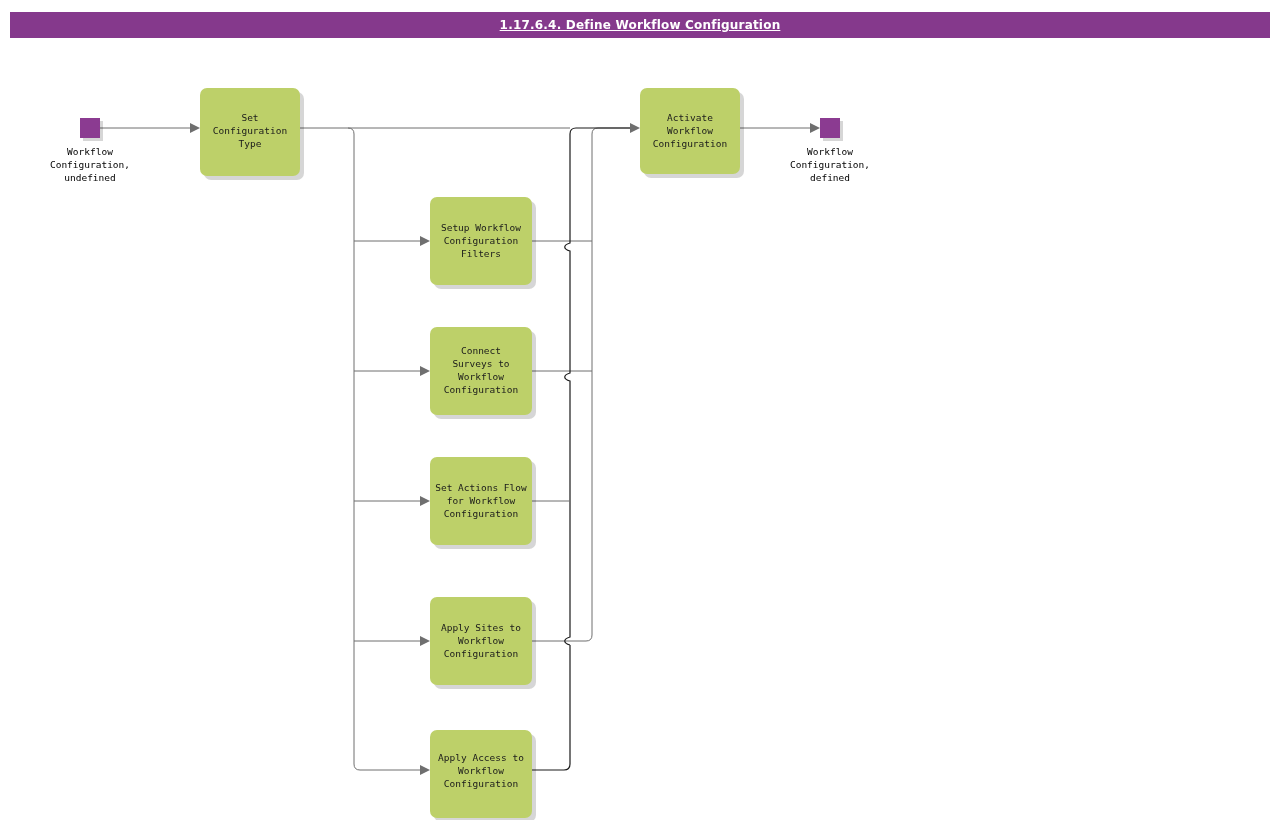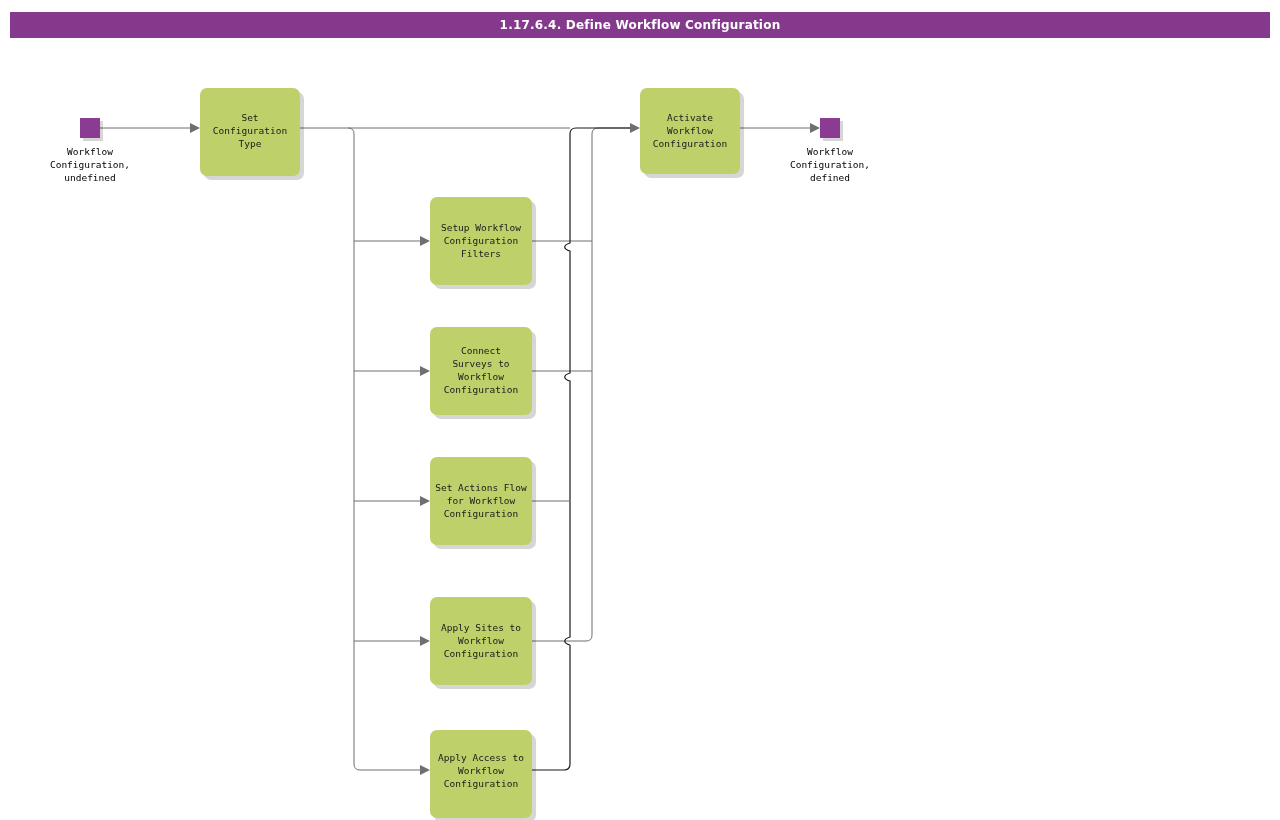--- a/index.html
+++ b/index.html
@@ -25,20 +25,21 @@
     align-items: center;
     justify-content: center;
   }
   #header-title {
     color: #ffffff;
     font-family: "DejaVu Sans", sans-serif;
     font-size: 12px;
     font-weight: bold;
     letter-spacing: 0.2px;
     white-space: nowrap;
+    text-decoration: underline;
   }
   #canvas {
     position: absolute;
     left: 0;
     top: 0;
     width: 1280px;
     height: 820px;
   }
   .node-rect {
     fill: #bdd069;

